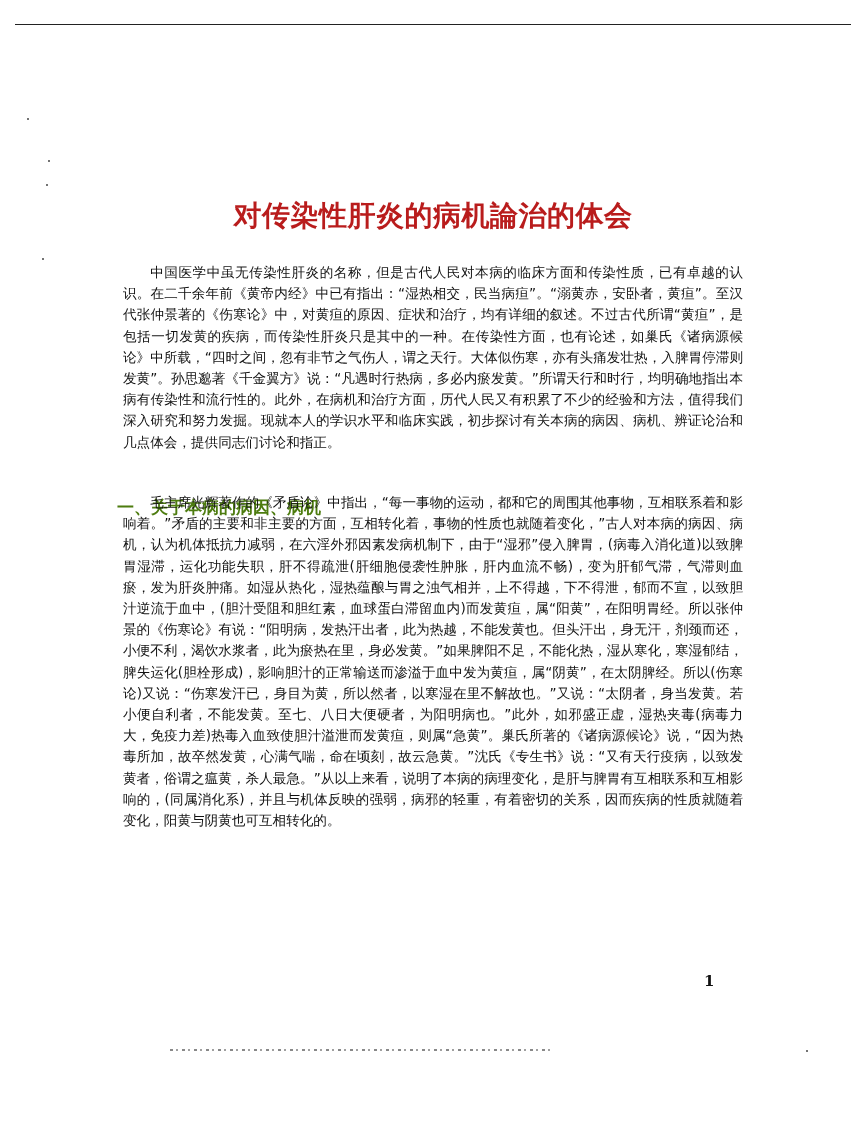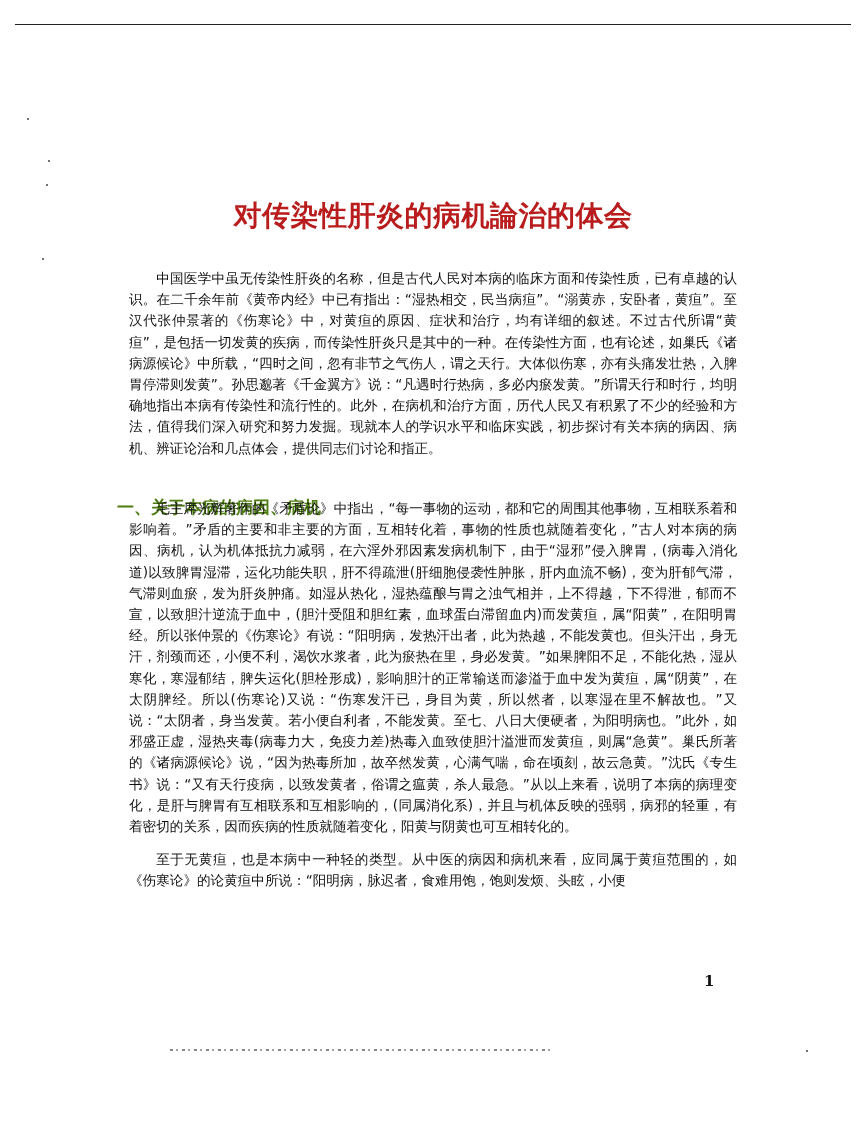--- a/index.html
+++ b/index.html
@@ -48,21 +48,21 @@
     position: absolute;
     left: 0;
     width: 632px;
     font-size: 13.6px;
     line-height: 21.2px;
     text-align: justify;
     text-justify: inter-character;
     color: #111111;
   }
   .body-block p {
-    margin: 12px;
+    margin: 6px;
     text-indent: 2em;
   }
   .block-1 { top: 256px; }
   .section-heading {
     position: absolute;
     left: 0;
     top: 482px;
     width: 632px;
     text-align: left;
     font-weight: bold;
@@ -105,21 +105,20 @@
   <h1 class="title">对传染性肝炎的病机論治的体会</h1>
 
   <div class="body-block block-1">
     <p>中国医学中虽无传染性肝炎的名称，但是古代人民对本病的临床方面和传染性质，已有卓越的认识。在二千余年前《黄帝内经》中已有指出：“湿热相交，民当病疸”。“溺黄赤，安卧者，黄疸”。至汉代张仲景著的《伤寒论》中，对黄疸的原因、症状和治疗，均有详细的叙述。不过古代所谓“黄疸”，是包括一切发黄的疾病，而传染性肝炎只是其中的一种。在传染性方面，也有论述，如巢氏《诸病源候论》中所载，“四时之间，忽有非节之气伤人，谓之天行。大体似伤寒，亦有头痛发壮热，入脾胃停滞则发黄”。孙思邈著《千金翼方》说：“凡遇时行热病，多必内瘀发黄。”所谓天行和时行，均明确地指出本病有传染性和流行性的。此外，在病机和治疗方面，历代人民又有积累了不少的经验和方法，值得我们深入研究和努力发掘。现就本人的学识水平和临床实践，初步探讨有关本病的病因、病机、辨证论治和几点体会，提供同志们讨论和指正。</p>
   </div>
 
   <h2 class="section-heading">一、关于本病的病因、病机</h2>
 
   <div class="body-block block-2">
     <p>毛主席光辉著作的《矛盾论》中指出，“每一事物的运动，都和它的周围其他事物，互相联系着和影响着。”矛盾的主要和非主要的方面，互相转化着，事物的性质也就随着变化，”古人对本病的病因、病机，认为机体抵抗力减弱，在六淫外邪因素发病机制下，由于“湿邪”侵入脾胃，(病毒入消化道)以致脾胃湿滞，运化功能失职，肝不得疏泄(肝细胞侵袭性肿胀，肝内血流不畅)，变为肝郁气滞，气滞则血瘀，发为肝炎肿痛。如湿从热化，湿热蕴酿与胃之浊气相并，上不得越，下不得泄，郁而不宣，以致胆汁逆流于血中，(胆汁受阻和胆红素，血球蛋白滞留血内)而发黄疸，属“阳黄”，在阳明胃经。所以张仲景的《伤寒论》有说：“阳明病，发热汗出者，此为热越，不能发黄也。但头汗出，身无汗，剂颈而还，小便不利，渴饮水浆者，此为瘀热在里，身必发黄。”如果脾阳不足，不能化热，湿从寒化，寒湿郁结，脾失运化(胆栓形成)，影响胆汁的正常输送而渗溢于血中发为黄疸，属“阴黄”，在太阴脾经。所以(伤寒论)又说：“伤寒发汗已，身目为黄，所以然者，以寒湿在里不解故也。”又说：“太阴者，身当发黄。若小便自利者，不能发黄。至七、八日大便硬者，为阳明病也。”此外，如邪盛正虚，湿热夹毒(病毒力大，免疫力差)热毒入血致使胆汁溢泄而发黄疸，则属“急黄”。巢氏所著的《诸病源候论》说，“因为热毒所加，故卒然发黄，心满气喘，命在顷刻，故云急黄。”沈氏《专生书》说：“又有天行疫病，以致发黄者，俗谓之瘟黄，杀人最急。”从以上来看，说明了本病的病理变化，是肝与脾胃有互相联系和互相影响的，(同属消化系)，并且与机体反映的强弱，病邪的轻重，有着密切的关系，因而疾病的性质就随着变化，阳黄与阴黄也可互相转化的。</p>
-    <p>至于无黄疸，也是本病中一种轻的类型。从中医的病因和病机来看，应同属于黄疸范围的，如《伤寒论》的论黄疸中所说：“阳明病，脉迟者，食难用饱，饱则发烦、头眩，小便</p>
   </div>
 
   <div class="page-number">1</div>
 </div>
 
 <div class="scan-noise"></div>
 <div class="scan-dot" style="left:27px; top:118px;"></div>
 <div class="scan-dot" style="left:48px; top:160px;"></div>
 <div class="scan-dot" style="left:46px; top:184px;"></div>
 <div class="scan-dot" style="left:42px; top:258px;"></div>

